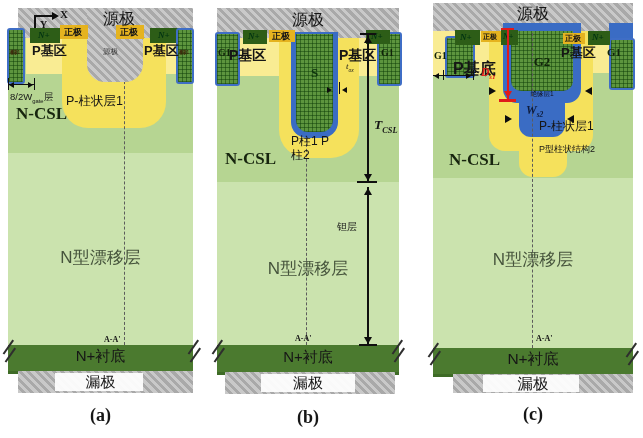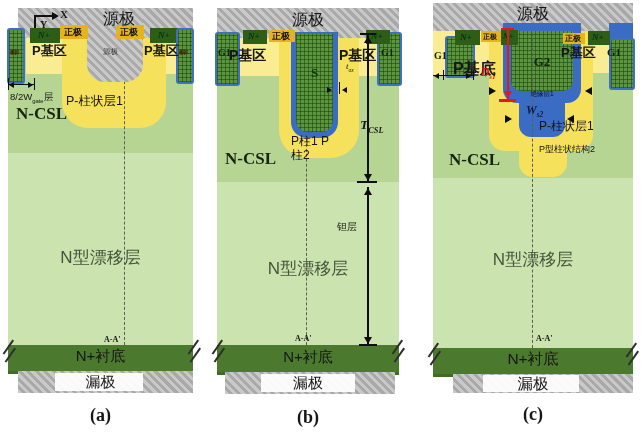--- a/index.html
+++ b/index.html
@@ -156,21 +156,21 @@
     <div class="lbl" style="left:74px;top:127px;font-size:12px;line-height:1.15;z-index:8;">
       <div>P柱1 P</div>
       <div>柱2</div>
     </div>
     <span class="lbl serif b" style="left:8px;top:142px;font-size:17px;color:#17250e;z-index:8;">N-CSL</span>
 
     <div class="hline" style="left:143px;top:25px;width:16px;border-top-width:2.4px;z-index:8;"></div>
     <div class="vline" style="left:150px;top:26px;height:148px;border-left-width:2px;z-index:8;"></div>
     <span class="tu" style="left:147px;top:28px;z-index:8;"></span>
     <span class="td" style="left:147px;top:166px;z-index:8;"></span>
-    <span class="lbl serif b i" style="left:143px;top:110px;font-size:13.5px;z-index:8;">
+    <span class="lbl serif b i" style="left:157px;top:110px;font-size:13.5px;z-index:8;">
       <span>T</span><sub>CSL</sub></span>
     <div class="hline" style="left:140px;top:173px;width:20px;border-top-width:2.5px;z-index:8;"></div>
 
     <div class="vline" style="left:150px;top:179px;height:158px;border-left-width:2px;z-index:8;"></div>
     <span class="tu" style="left:147px;top:180px;z-index:8;"></span>
     <span class="td" style="left:147px;top:329px;z-index:8;"></span>
     <div class="hline" style="left:142px;top:336px;width:18px;border-top-width:2.4px;z-index:8;"></div>
     <span class="lbl" style="left:120px;top:214px;font-size:10px;z-index:8;">钽层</span>
 
     <div class="lbl ctr" style="left:0;top:252px;width:182px;font-size:17px;color:#46543c;z-index:8;">N型漂移层</div>

